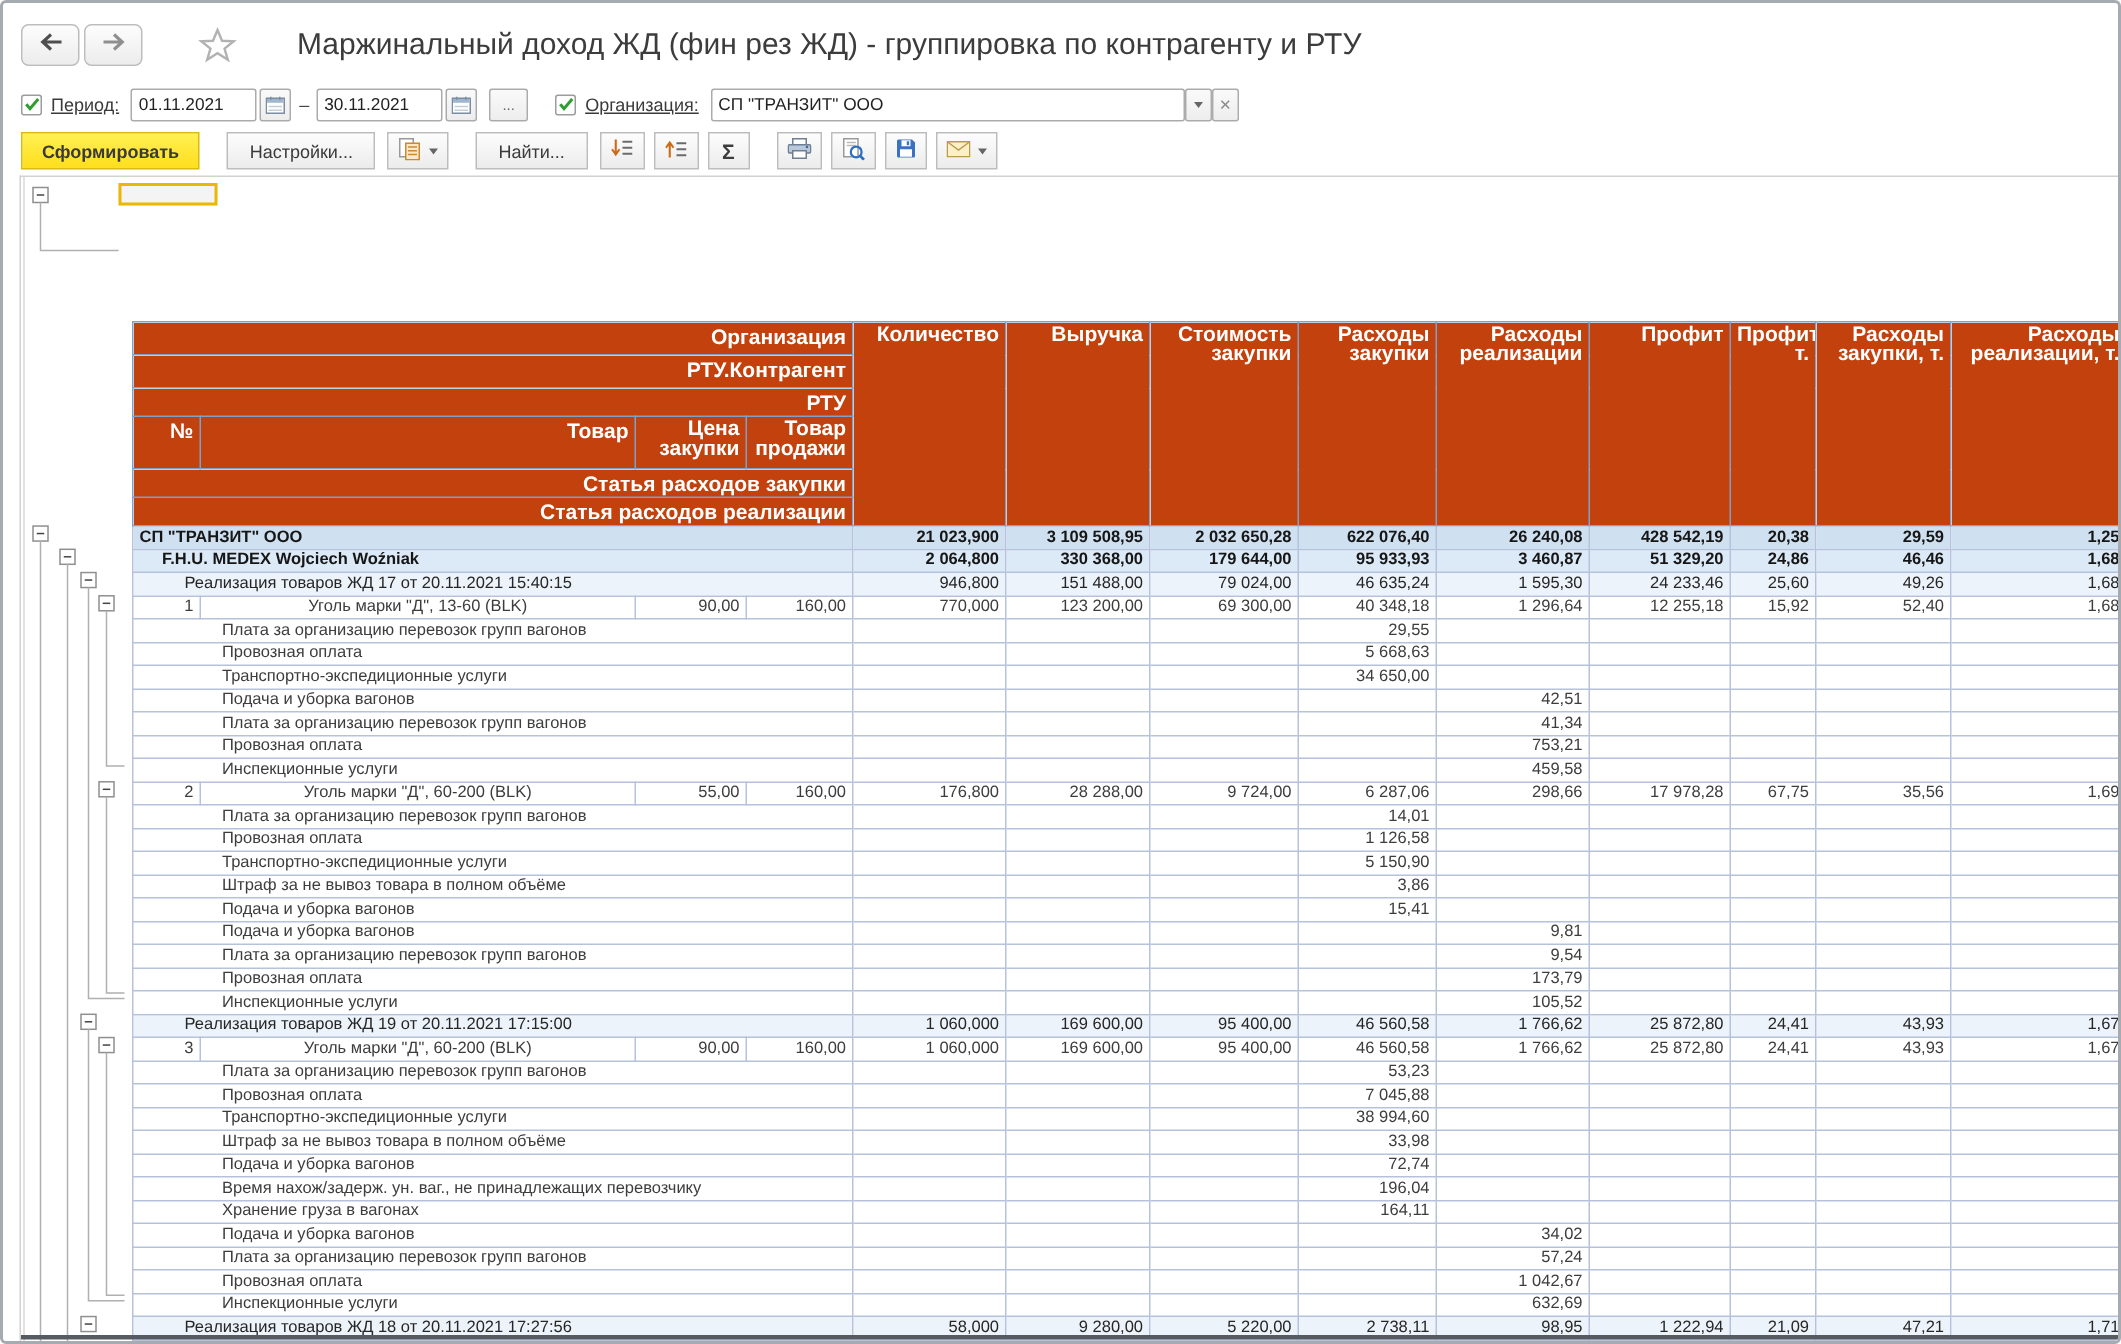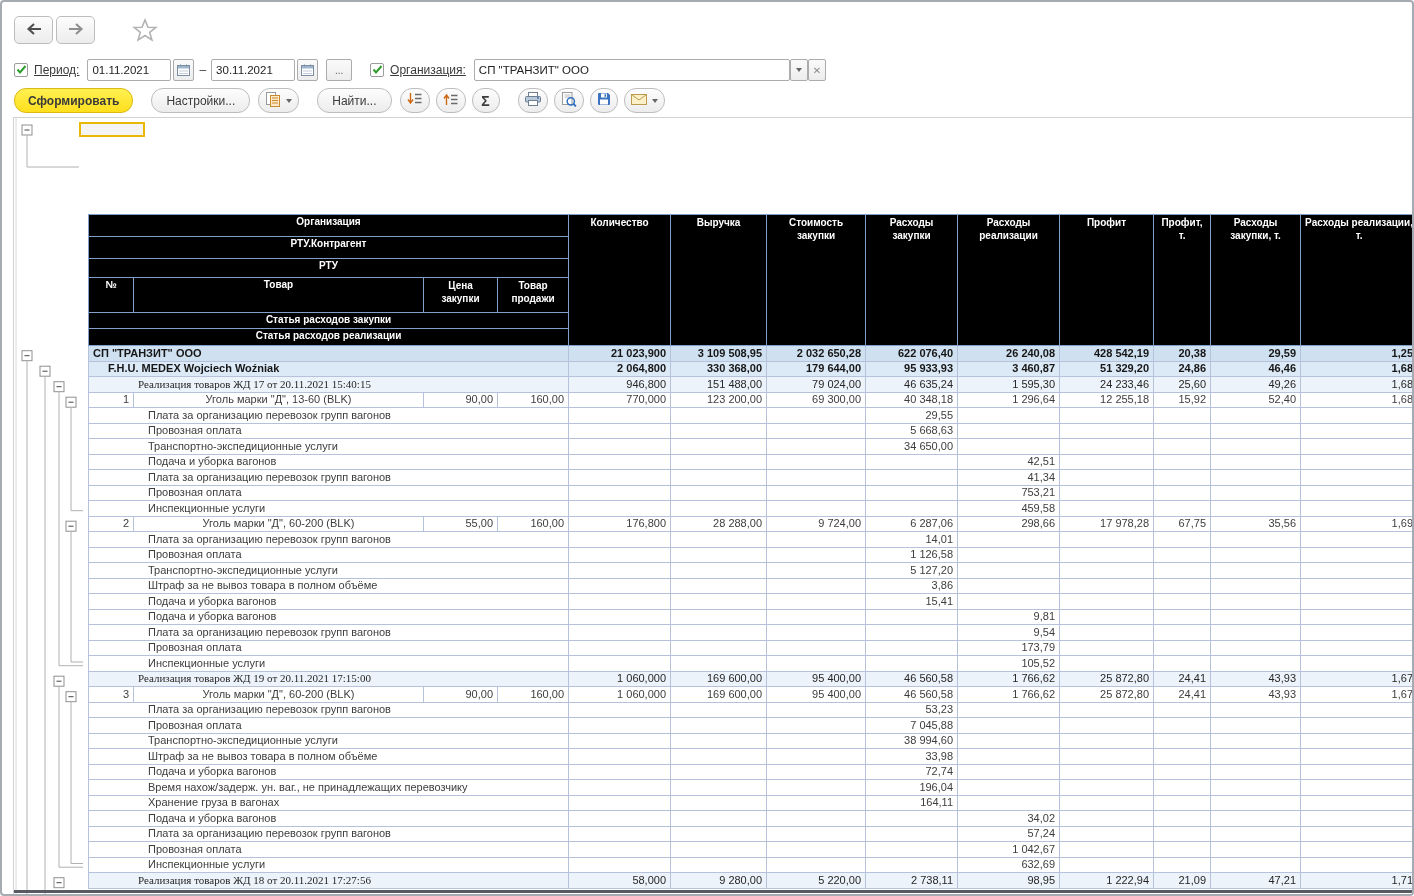--- a/index.html
+++ b/index.html
@@ -29,21 +29,21 @@
   }
   .minibtn {
     height:22px; border:1px solid #ababab; border-radius:2px; background:linear-gradient(#fafafa,#ededed);
     display:inline-flex; align-items:center; justify-content:center; color:#666; font-size:10px;
   }
   .dash { margin:0 5px; color:#444; }
   .caret { width:0; height:0; border-left:3.5px solid transparent; border-right:3.5px solid transparent; border-top:4px solid #666; display:inline-block; }
 
   .toolbar { position:absolute; top:85px; left:12px; height:27px; display:flex; align-items:center; }
   .btn {
-    height:25px; border:1px solid #bdbdbd; border-radius:12px; background:linear-gradient(#fdfdfd,#ececec);
+    height:25px; border:1px solid #bdbdbd; border-radius:0; background:linear-gradient(#fdfdfd,#ececec);
     font-family:"Liberation Sans",sans-serif; font-size:12px; color:#3a3a3a; padding:0 14px;
     display:inline-flex; align-items:center; justify-content:center;text-align:right;
   }
   .btn.icon { padding:0 6px; min-width:28px; }
   .btn.generate {
     background:linear-gradient(#fff052,#ffdf1d); border-color:#d9b912; font-weight:bold; color:#3a3a3a; padding:0 13px;
   }
   .gap8 { margin-left:8px; } .gap18 { margin-left:18px; } .gap6 { margin-left:6px; }
   .sigma { font-size:14px; font-weight:bold; color:#3d3d3d; }
 
@@ -53,35 +53,35 @@
   .tree { position:absolute; left:0; top:0; }
   .selcell { position:absolute; left:65px; top:4px; width:66px; height:15px; background:#f4f4f4; border:2px solid #eab800; }
   .params { position:absolute; left:77px; top:14px; font-size:11.5px; color:#333; line-height:16px; }
   .params .row { white-space:nowrap; }
   .params .plabel { display:inline-block; width:83px; }
   .params .spacer { height:12px; }
 
   table.rep { position:absolute; left:74px; top:96px; width:1329px; border-collapse:collapse; table-layout:fixed; }
   table.rep td { overflow:hidden; white-space:nowrap; }
   thead td {
-    background:#000000; color:#fff; font-weight:bold; font-size:10px;
-    border:1px solid #7fa0c8; padding:1px 4px; vertical-align:top; text-align:center;
+    background:#c2410c; color:#fff; font-weight:bold; font-size:14px;
+    border:1px solid #7fa0c8; padding:1px 4px; vertical-align:top; text-align:right;
   }
   thead td.vh { white-space:normal; line-height:13px; }
   tr.hr1,tr.hr2 { height:22px; } tr.hr3 { height:19px; } tr.hr4 { height:35px; } tr.hr5 { height:16px; } tr.hr6 { height:17px; }
   tbody tr { height:15.51px; }
   tbody td { border:1px solid #b6c2db; font-size:11px; color:#3d3d3d; padding:0 4px; line-height:13px; }
   tbody td.c-val, tbody td.c-price, tbody td.c-num { text-align:right; }
   tbody td.c-name { text-align:center; }
   tr.r-org  { background:#cfe0f0; } tr.r-org td  { font-weight:bold; color:#161616; }
   tr.r-contr{ background:#dce9f6; } tr.r-contr td{ font-weight:bold; color:#161616; }
   tr.r-rtu  { background:#edf3fa; } tr.r-rtu td { color:#262626; }
   tr.r-org td.c-label { padding-left:4px; }
   tr.r-contr td.c-label { padding-left:19px; }
-  tr.r-rtu td.c-label { padding-left:49px;font-family:Liberation Serif, serif; }
+  tr.r-rtu td.c-label { padding-left:34px; }
   tr.r-exp td.c-label { padding-left:59px;margin-top:36px; }
   .bottom-edge { position:absolute; left:0; top:772px; width:1403px; height:3px; background:#565b61; }
 </style>
 </head>
 <body>
 
 <div class="titlebar">
   <div class="navbtn">
     <span><svg width="16" height="12" viewBox="0 0 16 12">
           <path d="M8 1 L2.5 6 L8 11 M2.5 6 H15" stroke="#4f4f4f" stroke-width="2.1" fill="none"></path>
@@ -90,20 +90,21 @@
   <div class="navbtn">
     <span><svg width="16" height="12" viewBox="0 0 16 12">
           <path d="M8 1 L13.5 6 L8 11 M13.5 6 H1" stroke="#8f8f8f" stroke-width="2.1" fill="none"></path>
         </svg></span>
   </div>
   <span class="star">
     <svg width="26" height="24" viewBox="0 0 26 24">
         <path d="M13 2 L16 9.2 L23.8 9.5 L17.7 14.4 L19.9 21.9 L13 17.5 L6.1 21.9 L8.3 14.4 L2.2 9.5 L10 9.2 Z" fill="none" stroke="#b2b2b2" stroke-width="1.6"></path>
       </svg>
   </span>
+  <span class="apptitle">Маржинальный доход ЖД (фин рез ЖД) - группировка по контрагенту и РТУ</span>
 </div>
 
 <div class="filterbar">
   <span class="chk">
     <svg width="11" height="10" viewBox="0 0 11 10">
         <path d="M1.5 4.5 L4 7.5 L9.5 1" stroke="#2e9e2e" stroke-width="2" fill="none"></path>
       </svg>
   </span>
   <span class="lbl">Период:</span>
   <input class="txt" style="width: 84px;" value="01.11.2021">
@@ -495,21 +496,21 @@
           <td class="c-val"></td>
           <td class="c-val"></td>
           <td class="c-val"></td>
           <td class="c-val"></td>
         </tr>
         <tr class="r-exp">
           <td colspan="4" class="c-label">Транспортно-экспедиционные услуги</td>
           <td class="c-val"></td>
           <td class="c-val"></td>
           <td class="c-val"></td>
-          <td class="c-val">5 127,20</td>
+          <td class="c-val">5 150,90</td>
           <td class="c-val"></td>
           <td class="c-val"></td>
           <td class="c-val"></td>
           <td class="c-val"></td>
           <td class="c-val"></td>
         </tr>
         <tr class="r-exp">
           <td colspan="4" class="c-label">Штраф за не вывоз товара в полном объёме</td>
           <td class="c-val"></td>
           <td class="c-val"></td>

